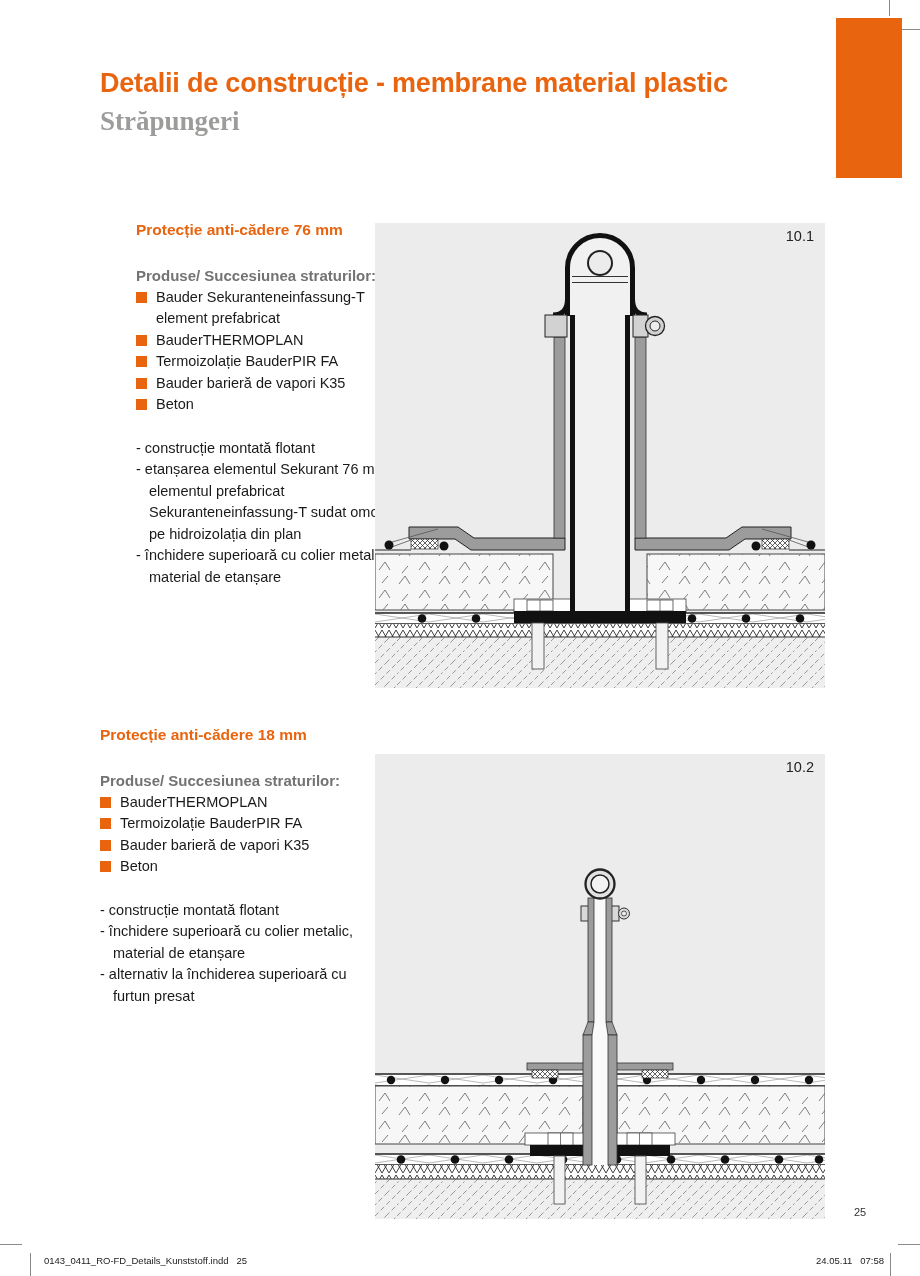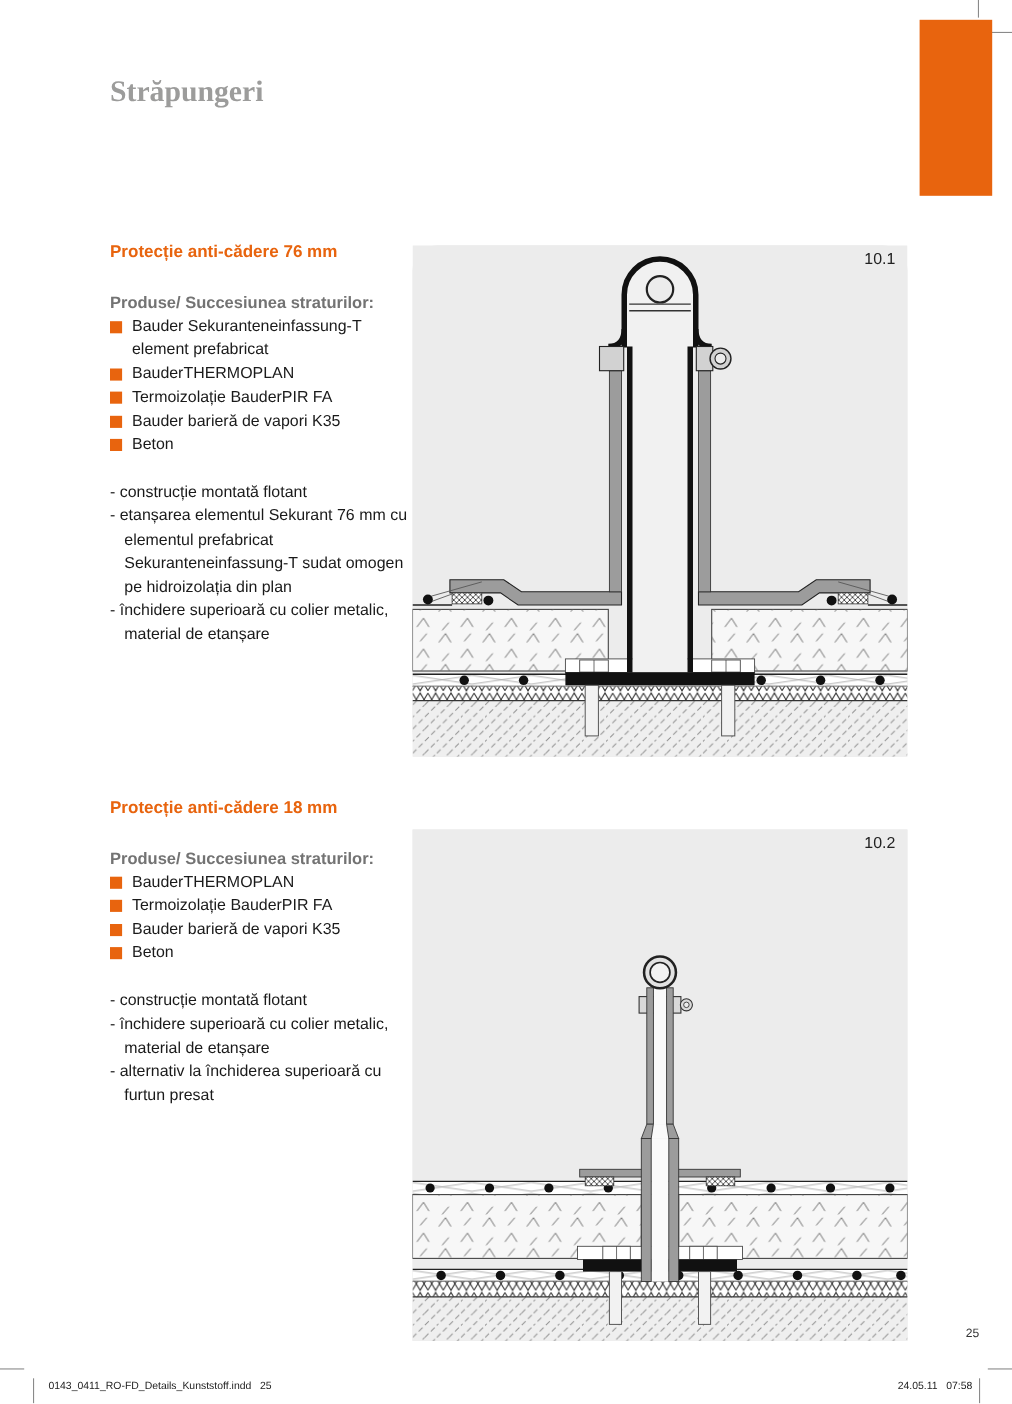--- a/index.html
+++ b/index.html
@@ -10,38 +10,38 @@
   .titleblock{position:absolute;left:100px;top:68px;}
   .page-title{font-size:27px;font-weight:bold;margin:0 0 7px 0;letter-spacing:-0.2px;}
   .page-subtitle{font-size:27px;font-weight:bold;margin:0;font-family:Liberation Serif, serif;}
   .orange-box{position:absolute;left:836px;top:18px;width:66px;height:160px;}
 
   
   .crop{position:absolute;background:#8a8a8a;}
 
   
   .section{position:absolute;left:100px;width:283px;}
-  .s1{top:221px;} .s2{top:726px;}
+  .s1{top:221px;margin-left:36px;} .s2{top:726px;}
   .sec-heading{font-size:15.5px;font-weight:bold;margin:0 0 26px 0;}
   .products-label{font-size:15px;font-weight:bold;margin:0;line-height:21.5px;color:#737373;}
   ul.bullets{list-style:none;margin:0;padding:0;font-size:14.5px;line-height:21.5px;}
   ul.bullets li{position:relative;padding-left:20px;}
   .bullet-sq{position:absolute;left:0;top:5px;width:11px;height:11px;display:block;}
   ul.dashes{list-style:none;margin:22px 0 0 0;padding:0;font-size:14.5px;line-height:21.5px;}
   ul.dashes li{padding-left:13px;text-indent:-13px;}
   ul.dashes li::before{content:"- ";}
 
   
   .figure{position:absolute;left:375px;width:450px;height:465px;background:#ececec;}
   .f1{top:223px;} .f2{top:727px;margin-top:27px;}
   .fig-label{position:absolute;top:5px;right:11px;font-size:14.5px;color:#222;}
   .figure svg{display:block;}
 
   
-  .page-num{position:absolute;left:878px;top:1206px;font-size:11px;color:#333;}
+  .page-num{position:absolute;left:854px;top:1206px;font-size:11px;color:#333;}
   .footer-file{position:absolute;left:44px;top:1255px;font-size:9.5px;color:#222;white-space:pre;}
   .footer-date{position:absolute;right:36px;top:1255px;font-size:9.5px;color:#222;white-space:pre;}
 </style>
 </head>
 <body>
 
 <svg width="0" height="0" style="position:absolute" aria-hidden="true">
   <defs>
     <pattern id="insul" width="40" height="28" patternUnits="userSpaceOnUse">
       <path d="M4,11 L10,3 L15,11 M24,25 L30,17 L35,25 M7,24 l6,-7 M33,7 l-6,7" fill="none" stroke="#6f6f6f" stroke-width="0.9"></path>
@@ -64,20 +64,21 @@
 <div class="page">
 
   <div class="crop" style="left:889px;top:0;width:1px;height:16px;"></div>
   <div class="crop" style="left:899px;top:29px;width:21px;height:1px;"></div>
   <div class="crop" style="left:0;top:1244px;width:22px;height:1px;"></div>
   <div class="crop" style="left:30px;top:1253px;width:1px;height:23px;"></div>
   <div class="crop" style="left:898px;top:1244px;width:22px;height:1px;"></div>
   <div class="crop" style="left:890px;top:1253px;width:1px;height:23px;"></div>
 
   <div class="titleblock">
+    <h1 class="page-title accent" style="color: rgb(232, 100, 14);">Detalii de construcție - membrane material plastic</h1>
     <h2 class="page-subtitle" style="color: rgb(156, 156, 155);">Străpungeri</h2>
   </div>
   <div class="orange-box" style="background: rgb(232, 100, 14);"></div>
 
   <div class="section s1">
     <h3 class="sec-heading accent" style="color: rgb(232, 100, 14);">Protecție anti-cădere 76 mm</h3>
     <p class="products-label">Produse/ Succesiunea straturilor:</p>
     <ul class="bullets">
       <li><span class="bullet-sq" style="background: rgb(232, 100, 14);"></span><span>Bauder Sekuranteneinfassung-T element prefabricat</span></li>
       <li><span class="bullet-sq" style="background: rgb(232, 100, 14);"></span><span>BauderTHERMOPLAN</span></li>

